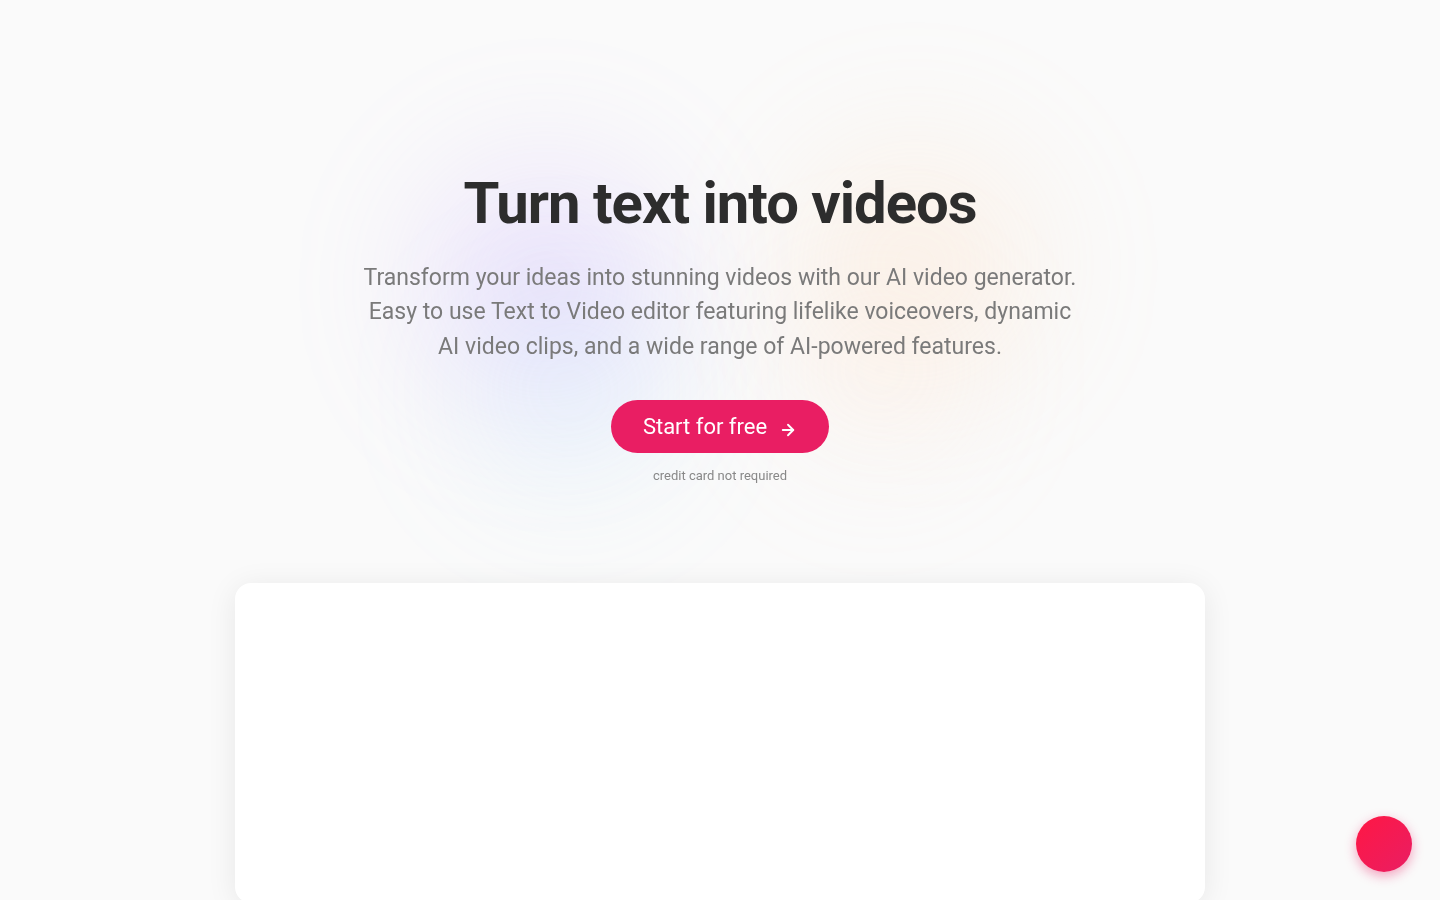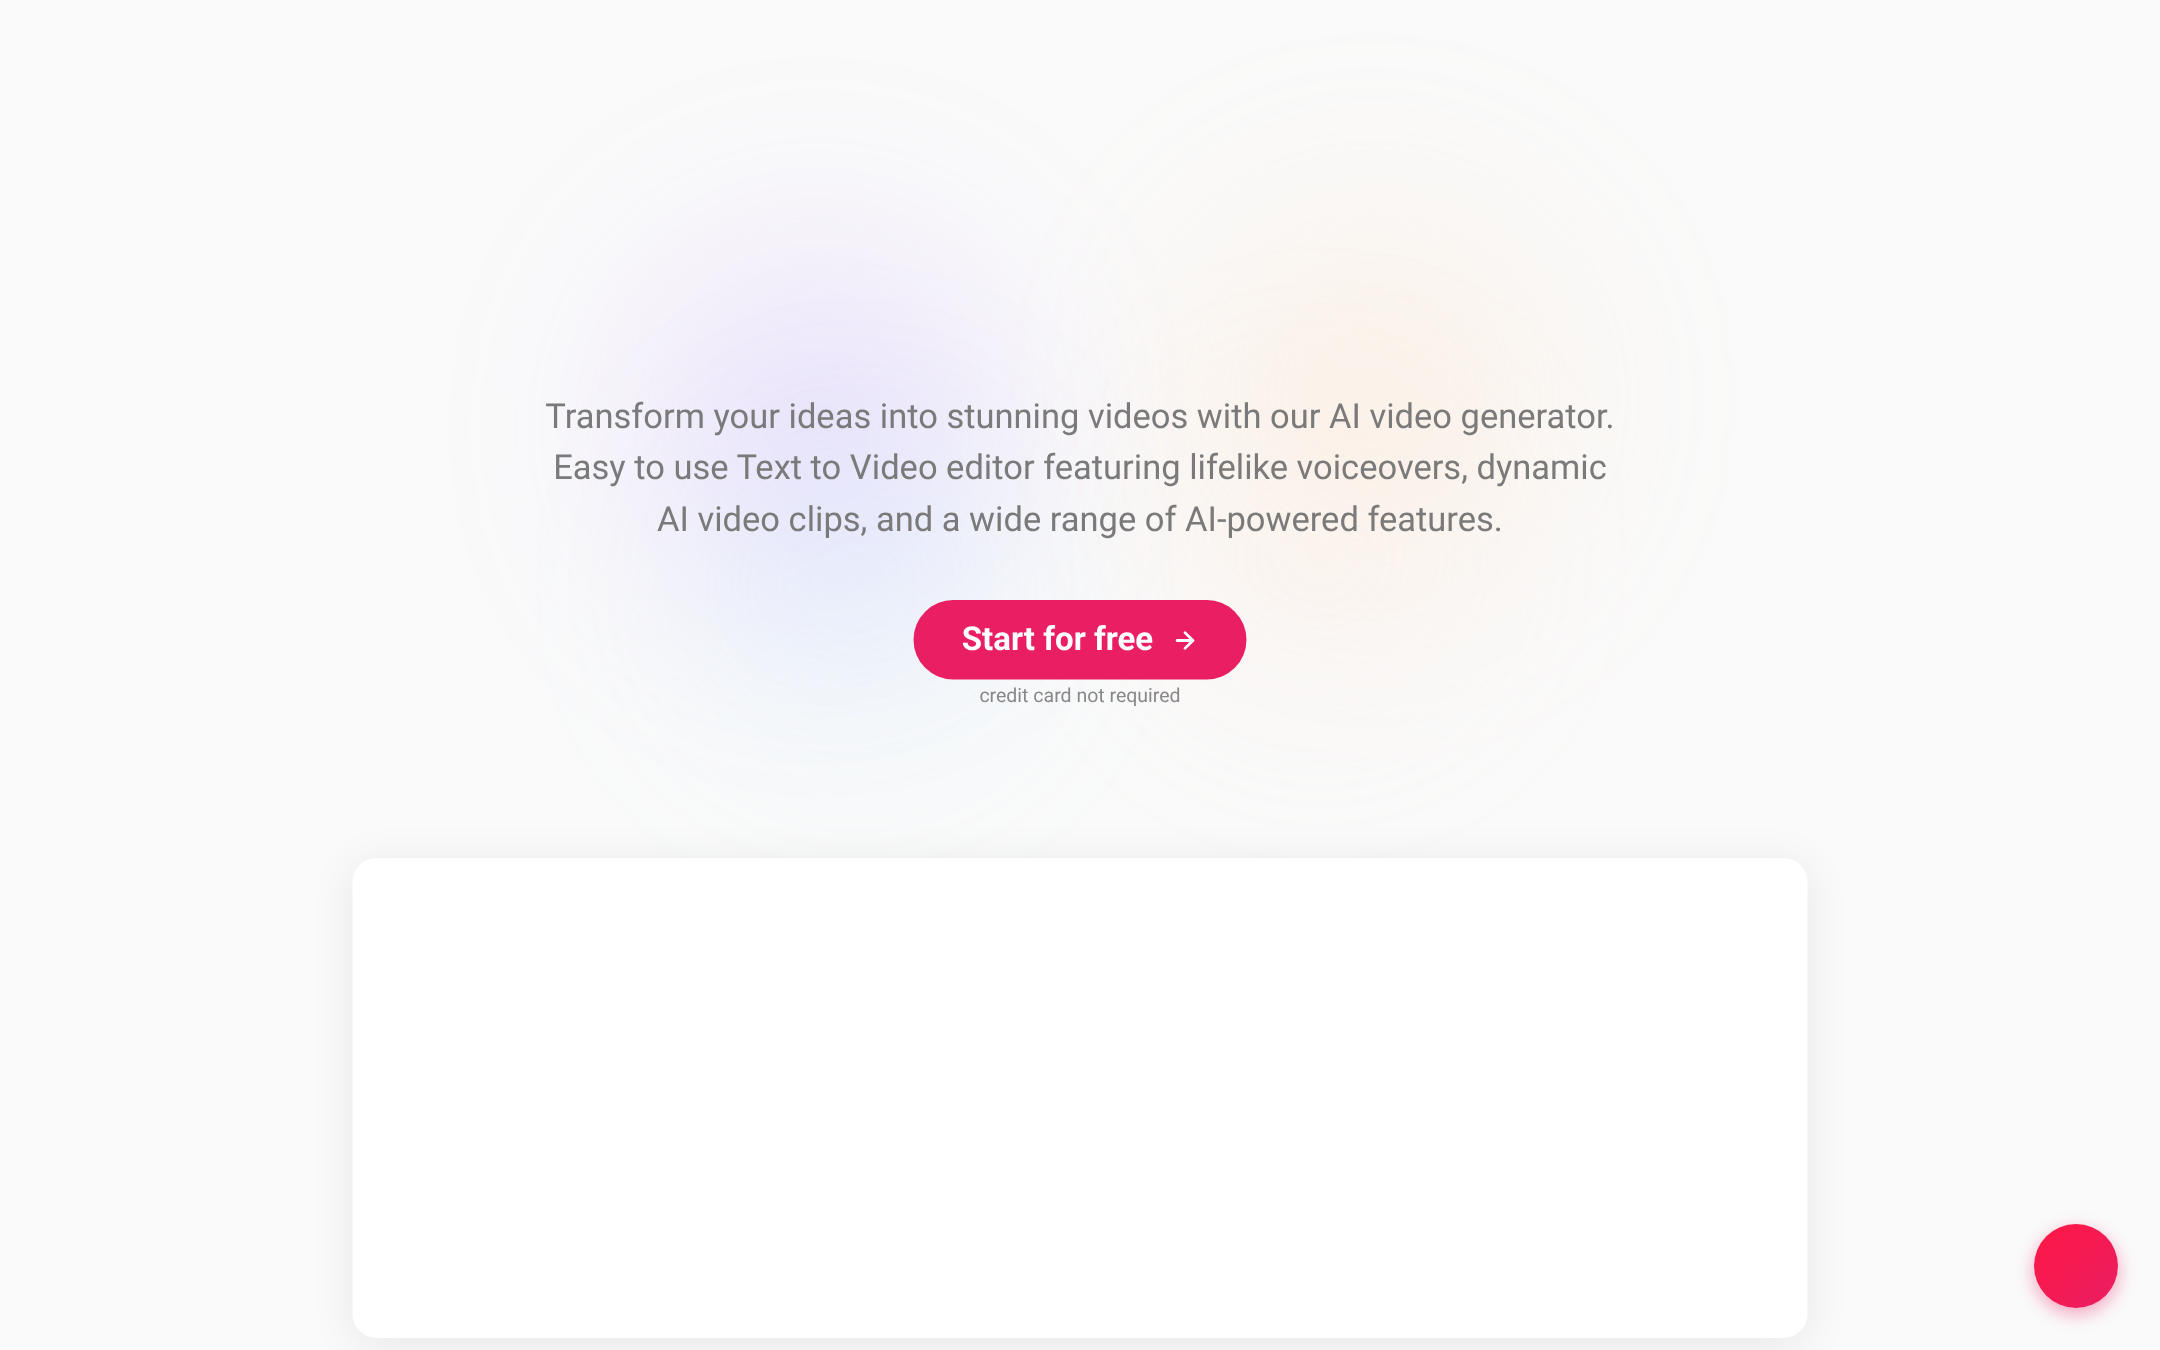--- a/index.html
+++ b/index.html
@@ -93,40 +93,40 @@
       font-size: 23px;
       color: #7a7a7a;
       line-height: 1.5;
       max-width: 720px;
       margin: 12px auto 36px;
       font-weight: 400;
     }
     
     .cta-button {
       display: inline-flex;
-      align-items: center;
+      align-items: flex-end;
       gap: 12px;
       background: #e91e63;
       color: white;
       border: none;
       padding: 14px 32px;
       border-radius: 50px;
       font-size: 22px;
-      font-weight: 700;
+      font-weight: 400;
       cursor: pointer;
       font-family: inherit;
     }
     
     .arrow-icon {
       display: inline-flex;
       align-items: center;
     }
     
     .fine-print {
-      margin-top: 4px;
+      margin-top: 15px;
       font-size: 13px;
       color: #888;
     }
     
     .video-card {
       margin: 100px auto 0;
       width: 970px;
       height: 320px;
       background: white;
       border-radius: 16px;
@@ -153,21 +153,21 @@
 <div class="hero-section">
   <div class="gradient-bg">
     <div class="blob blob-1"></div>
     <div class="blob blob-2"></div>
     <div class="blob blob-3"></div>
     <div class="blob blob-4"></div>
   </div>
 
   <div class="content">
     <h1 class="headline">
-      <br>
+      <span>Turn text into videos</span><br>
     </h1>
     
     <p class="subheadline">Transform your ideas into stunning videos with our AI video generator. Easy to use Text to Video editor featuring lifelike voiceovers, dynamic AI video clips, and a wide range of AI-powered features.</p>
     
     <button class="cta-button">
       <span>Start for free</span>
       <span class="arrow-icon">
         <svg width="18" height="18" viewBox="0 0 24 24" fill="none" stroke="white" stroke-width="2.5" stroke-linecap="round" stroke-linejoin="round">
           <line x1="5" y1="12" x2="19" y2="12"></line>
           <polyline points="12 5 19 12 12 19"></polyline>

